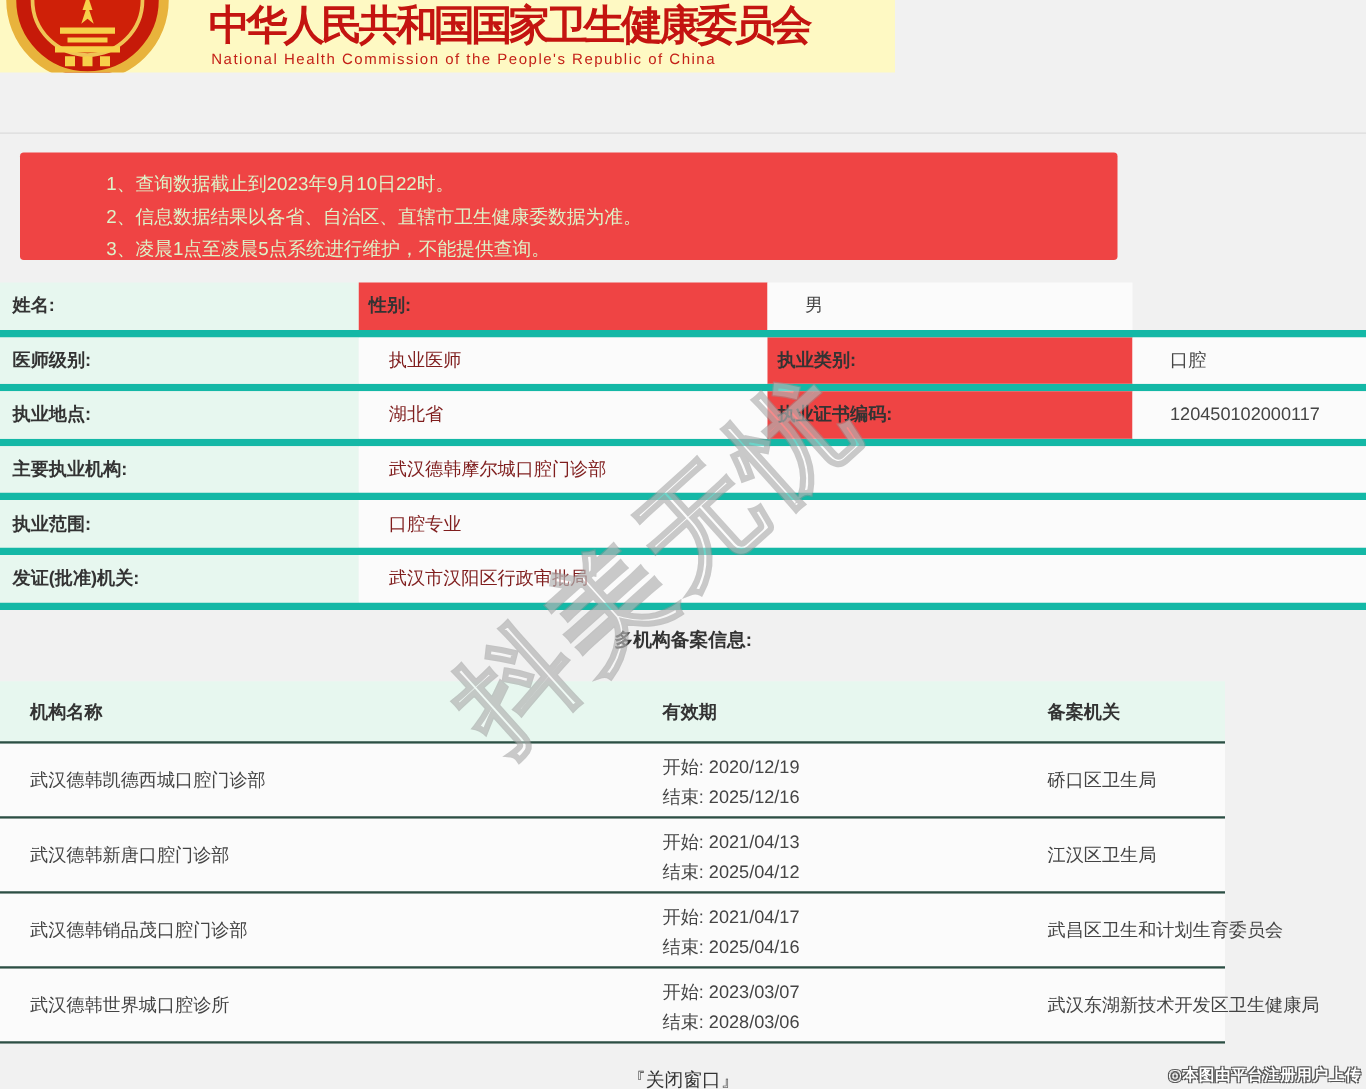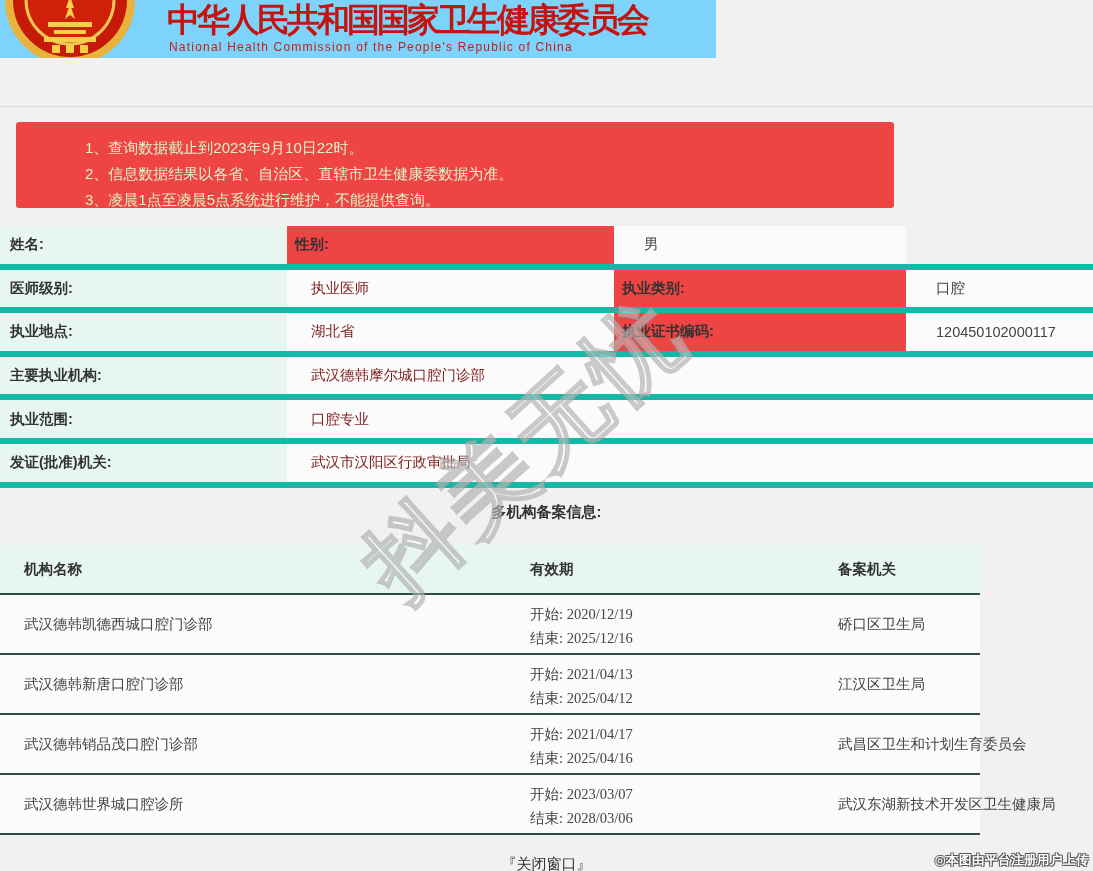--- a/index.html
+++ b/index.html
@@ -5,21 +5,21 @@
   * { margin:0; padding:0; box-sizing:border-box; }
   html,body { width:1093px; height:871px; overflow:hidden; }
   body {
     background:#f1f1f1;
     font-family:"Liberation Sans","DejaVu Sans",sans-serif;
     color:#444;
     position:relative;
   }
 
   
-  .header { position:relative; width:716px; height:58px; background:#7dd3fc; overflow:hidden; }
+  .header { position:relative; width:716px; height:58px; background:#fef9c3; overflow:hidden; }
   .emblem { position:absolute; left:4px; top:-66px; width:132px; height:132px; }
   .title-cn {
     position:absolute; left:167px; top:-2px;
     font-size:33px; font-weight:bold; color:#c41410;
     letter-spacing:-3px; white-space:nowrap;
   }
   .title-en {
     position:absolute; left:169px; top:40px;
     font-size:12px; font-weight:normal; color:#c42018;
     letter-spacing:1.2px; white-space:nowrap;
@@ -50,21 +50,21 @@
   .section-band {
     position:absolute; left:0; top:488px; width:1093px; height:57px;
     background:#f1f1f1; text-align:center;
   }
   .section-band span {
     display:inline-block; margin-top:15px;
     font-size:15px; font-weight:bold; color:#333;
   }
 
   
-  .org-table { position:absolute; left:0; top:545px; width:980px;font-family:Liberation Serif, serif; }
+  .org-table { position:absolute; left:0; top:545px; width:980px; }
   .org-head {
     display:grid; grid-template-columns:506px 308px 279px; height:50px;
     background:#e7f7ef; border-bottom:2px solid #2c4f44;
   }
   .org-head div { display:flex; align-items:center; padding-left:24px; font-size:14.5px; font-weight:bold; color:#333; }
   .orow {
     display:grid; grid-template-columns:506px 308px 279px; height:60px;
     background:#fbfbfb; border-bottom:2px solid #2c4f44;
   }
   .ocell { padding-left:24px; font-size:14.5px; color:#444; }

